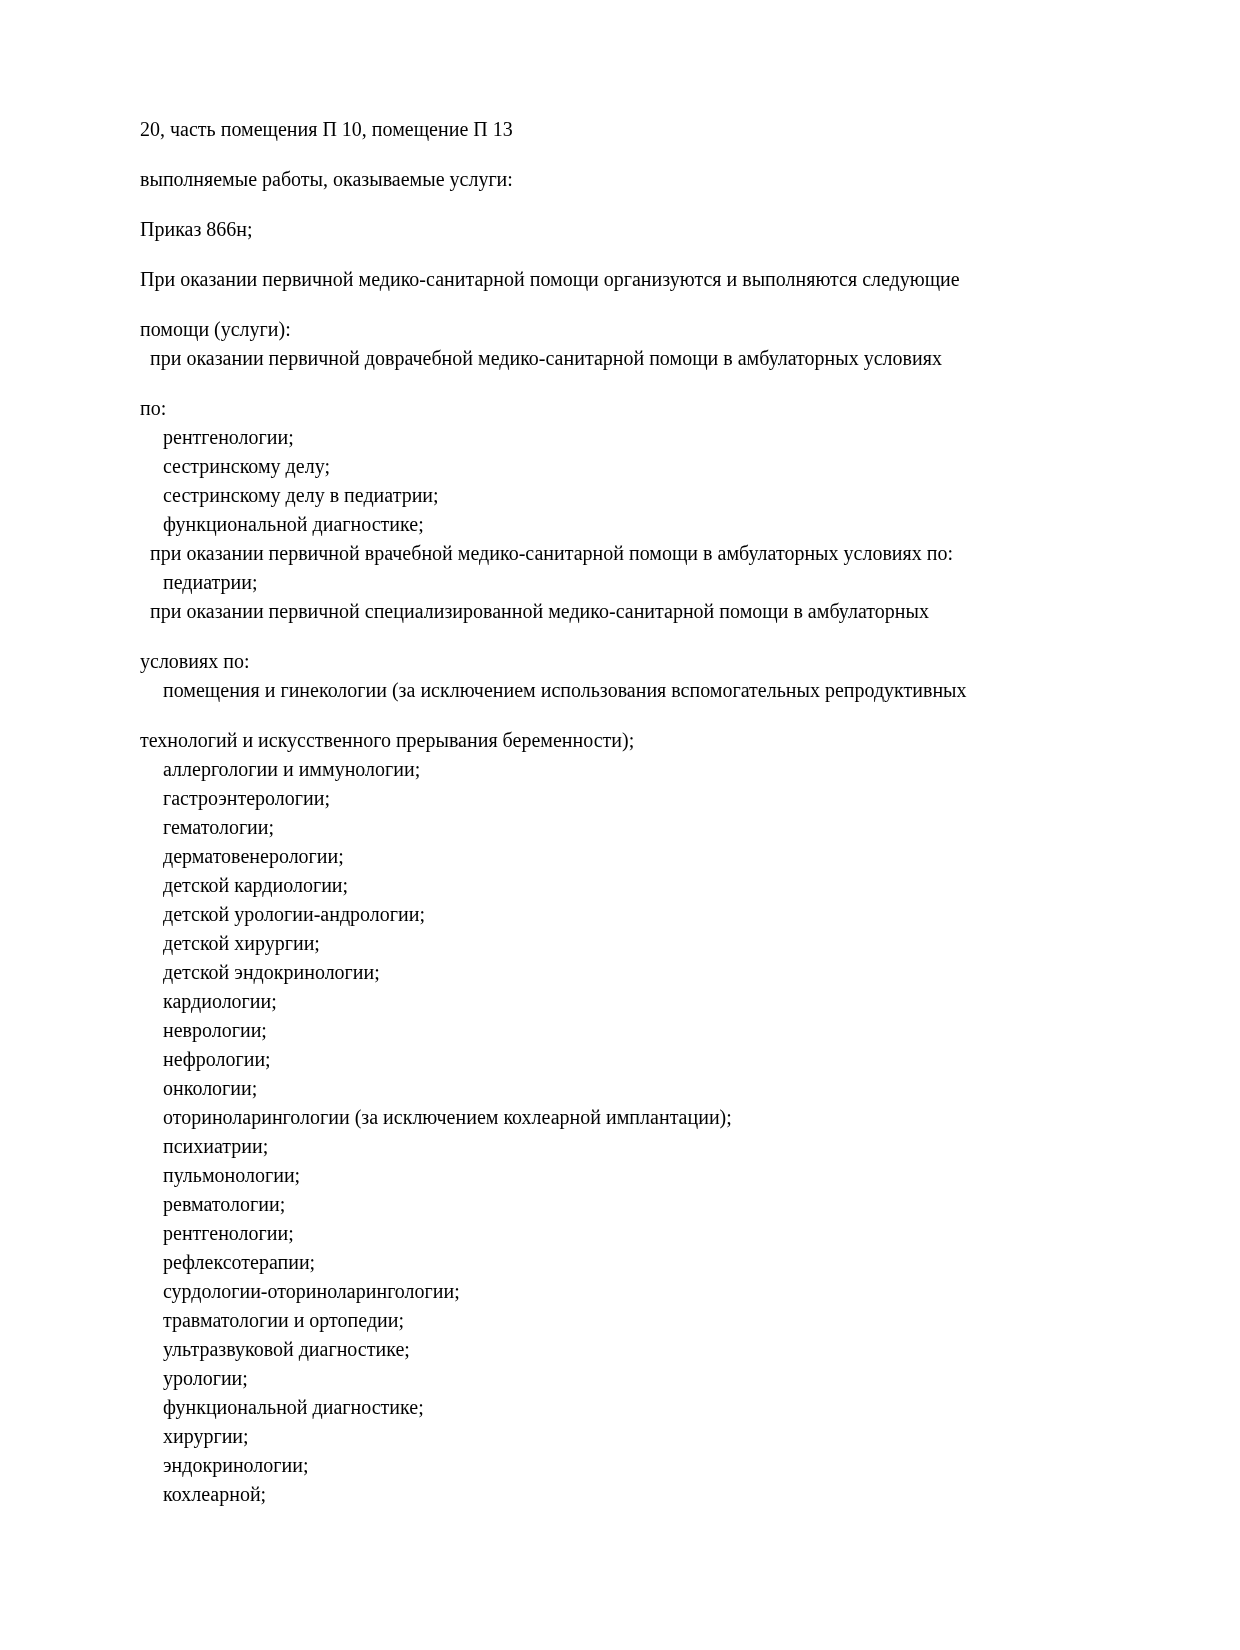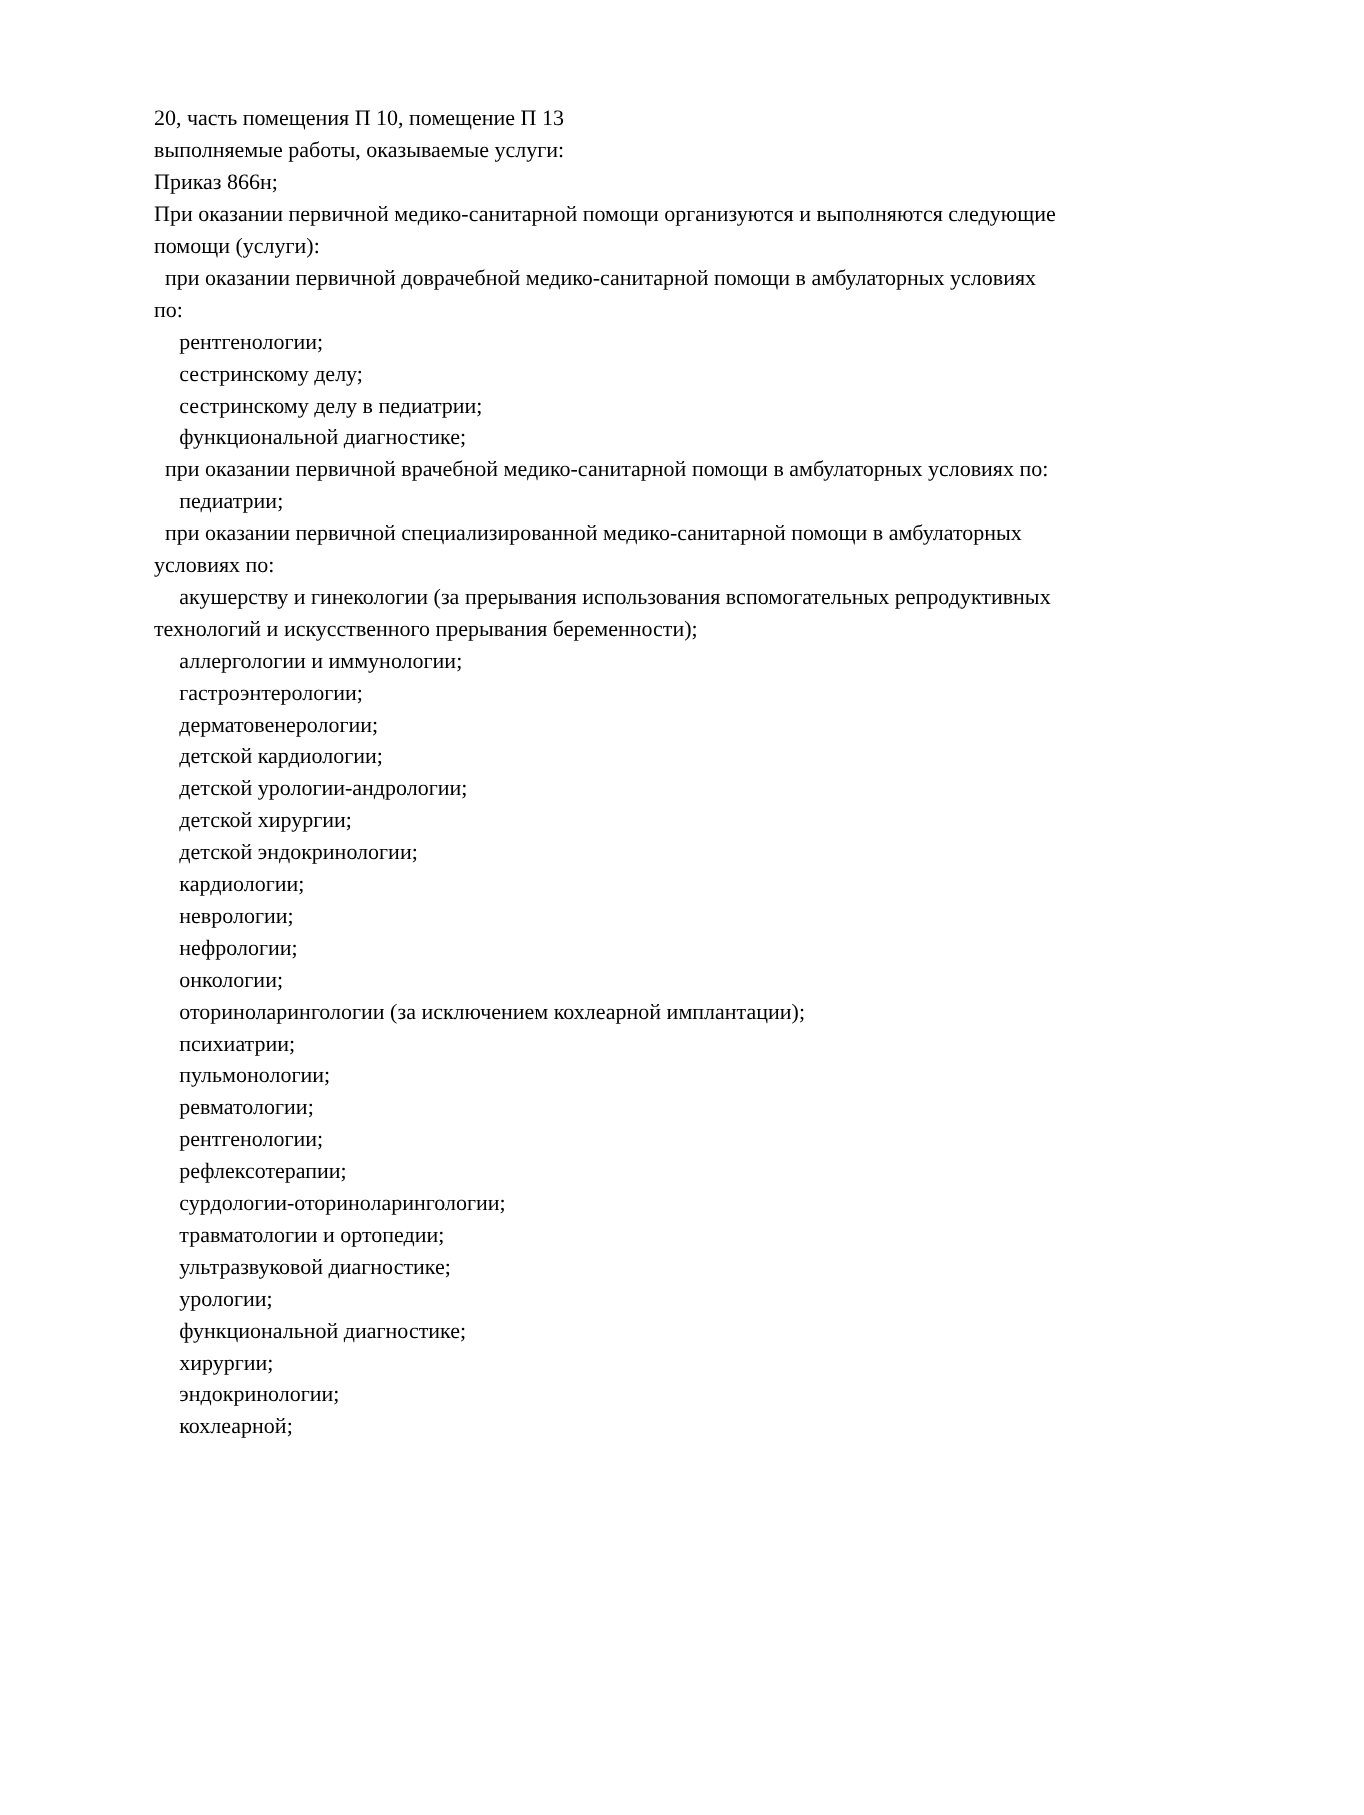--- a/index.html
+++ b/index.html
@@ -19,21 +19,21 @@
     font-size: 20px;
     line-height: 29px;
     color: #000000;
   }
   .doc-body {
     width: 100%;
   }
   .line {
     white-space: pre-wrap;
   }
-  .indent-0 { padding-left: 0; }
+  .indent-0 { padding-left: 0; margin-top: 21px; }
   .indent-1 { padding-left: 10px; }
   .indent-2 { padding-left: 23px; }
 </style>
 </head>
 <body>
 
 <div class="page">
   <div class="doc-body" id="doc-body">
       <div class="line indent-0">20, часть помещения П 10, помещение П 13</div>
       <div class="line indent-0">выполняемые работы, оказываемые услуги:</div>
@@ -43,24 +43,25 @@
       <div class="line indent-1">при оказании первичной доврачебной медико-санитарной помощи в амбулаторных условиях</div>
       <div class="line indent-0">по:</div>
       <div class="line indent-2">рентгенологии;</div>
       <div class="line indent-2">сестринскому делу;</div>
       <div class="line indent-2">сестринскому делу в педиатрии;</div>
       <div class="line indent-2">функциональной диагностике;</div>
       <div class="line indent-1">при оказании первичной врачебной медико-санитарной помощи в амбулаторных условиях по:</div>
       <div class="line indent-2">педиатрии;</div>
       <div class="line indent-1">при оказании первичной специализированной медико-санитарной помощи в амбулаторных</div>
       <div class="line indent-0">условиях по:</div>
-      <div class="line indent-2">акушерству и гинекологии (за прерывания использования вспомогательных репродуктивных</div>
+      <div class="line indent-2">помещения и гинекологии (за исключением использования вспомогательных репродуктивных</div>
       <div class="line indent-0">технологий и искусственного прерывания беременности);</div>
       <div class="line indent-2">аллергологии и иммунологии;</div>
       <div class="line indent-2">гастроэнтерологии;</div>
+      <div class="line indent-2">гематологии;</div>
       <div class="line indent-2">дерматовенерологии;</div>
       <div class="line indent-2">детской кардиологии;</div>
       <div class="line indent-2">детской урологии-андрологии;</div>
       <div class="line indent-2">детской хирургии;</div>
       <div class="line indent-2">детской эндокринологии;</div>
       <div class="line indent-2">кардиологии;</div>
       <div class="line indent-2">неврологии;</div>
       <div class="line indent-2">нефрологии;</div>
       <div class="line indent-2">онкологии;</div>
       <div class="line indent-2">оториноларингологии (за исключением кохлеарной имплантации);</div>

